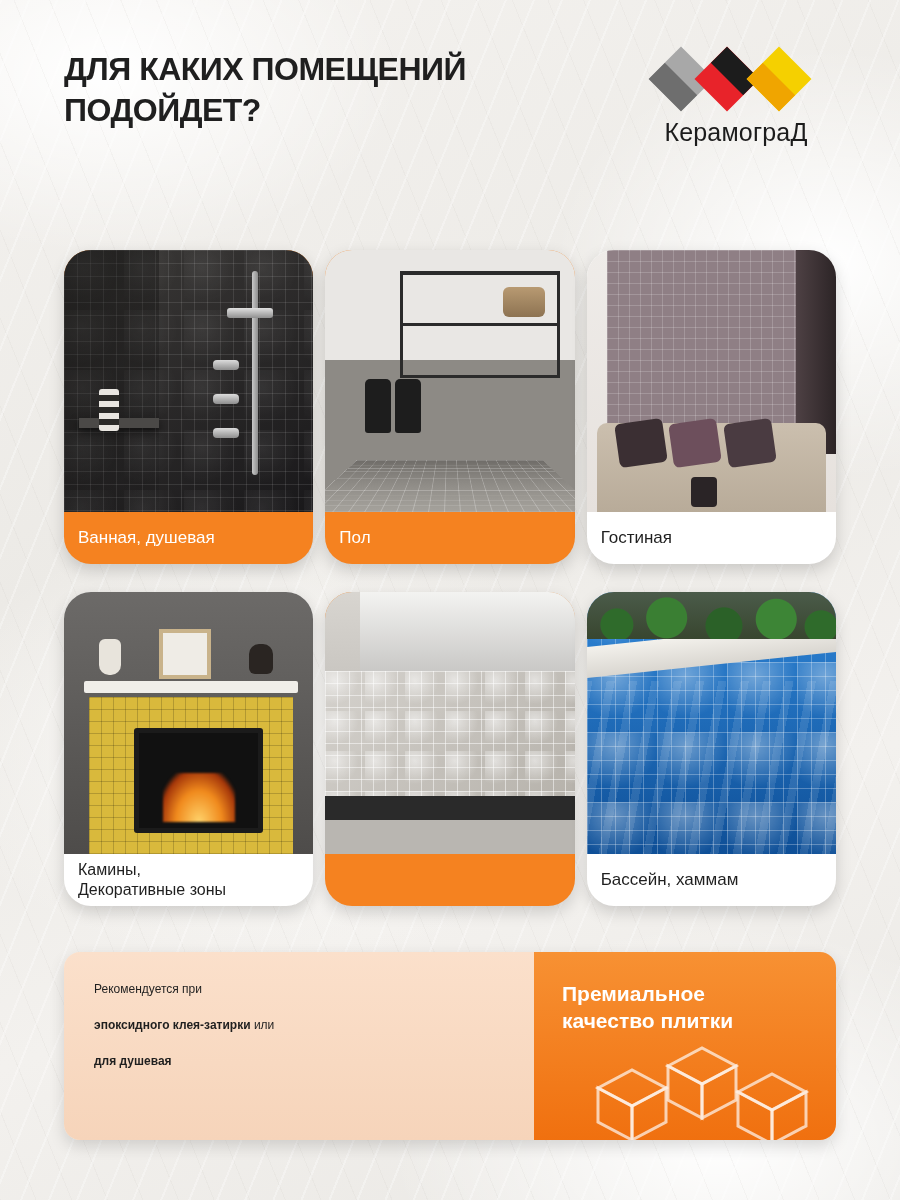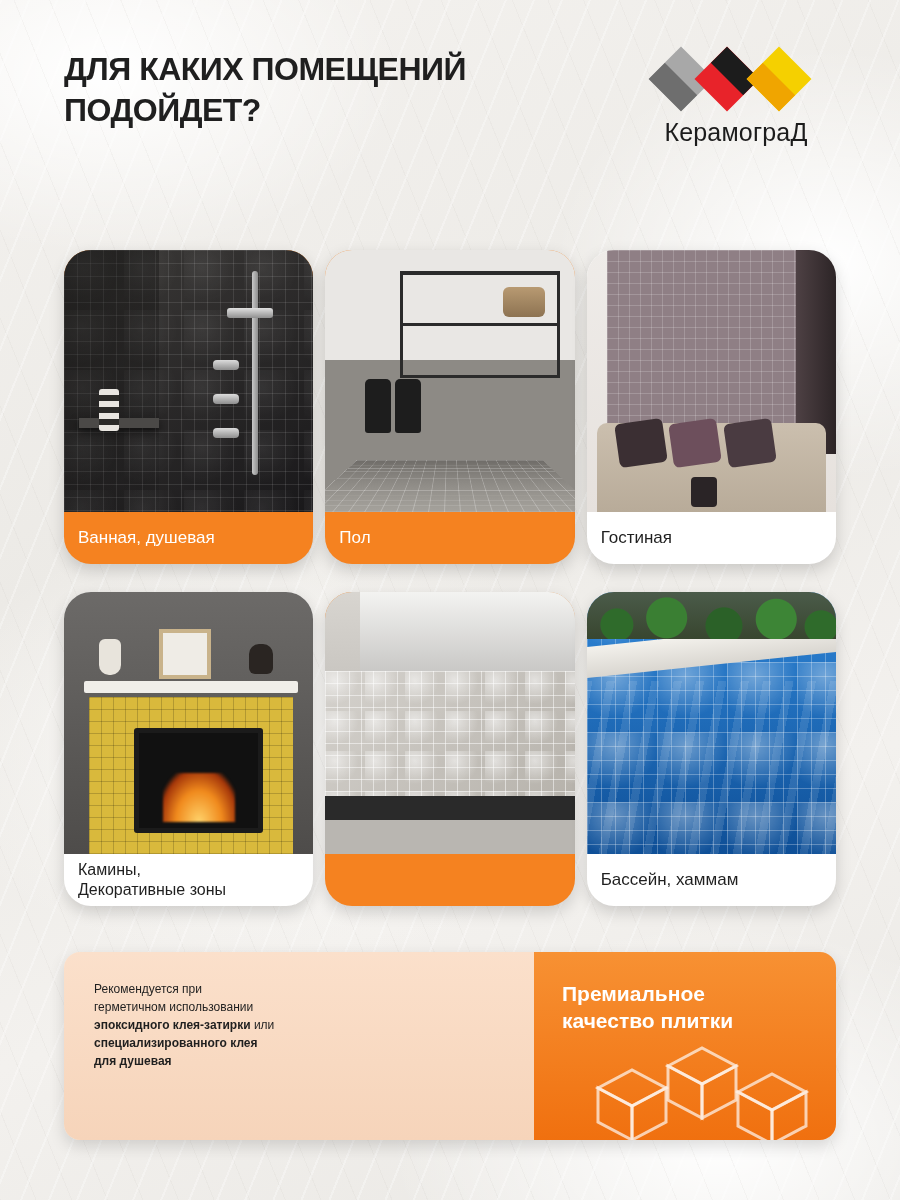--- a/index.html
+++ b/index.html
@@ -452,23 +452,23 @@
         <div class="greenery"></div>
       </div>
       <div class="caption">Бассейн, хаммам</div>
     </div>
 
   </div>
 
   <div class="footer">
     <div class="footer-left">
       <span>Рекомендуется при</span><br>
-      <span>герметичном использовании</span><br>
+      <br>
       <b>эпоксидного клея-затирки</b><span> или</span><br>
-      <b>специализированного клея</b><br>
+      <br>
       <b>для душевая</b>
     </div>
     <div class="footer-right">
       <div class="fr-title">
         <span>Премиальное</span><br>
         <span>качество плитки</span>
       </div>
       <svg class="cubes" viewBox="0 0 260 120">
         <g fill="none" stroke="#ffffff" stroke-opacity="0.75" stroke-width="3">
           <path d="M30 62 L64 44 L98 62 L64 80 Z"></path>

